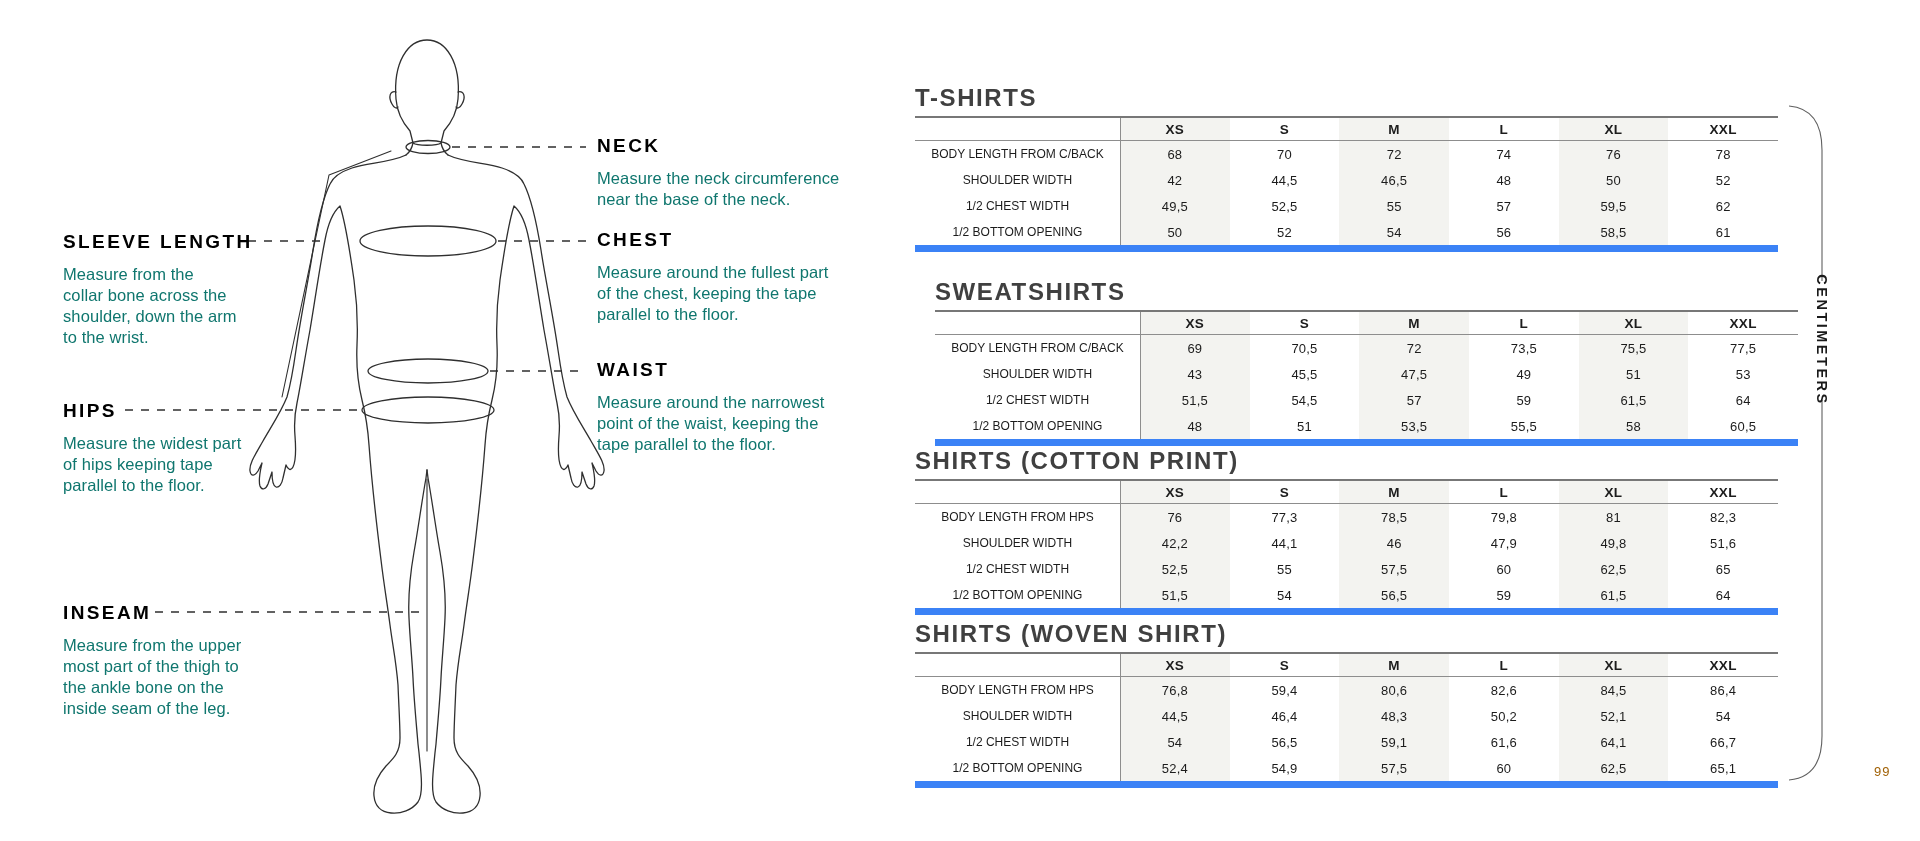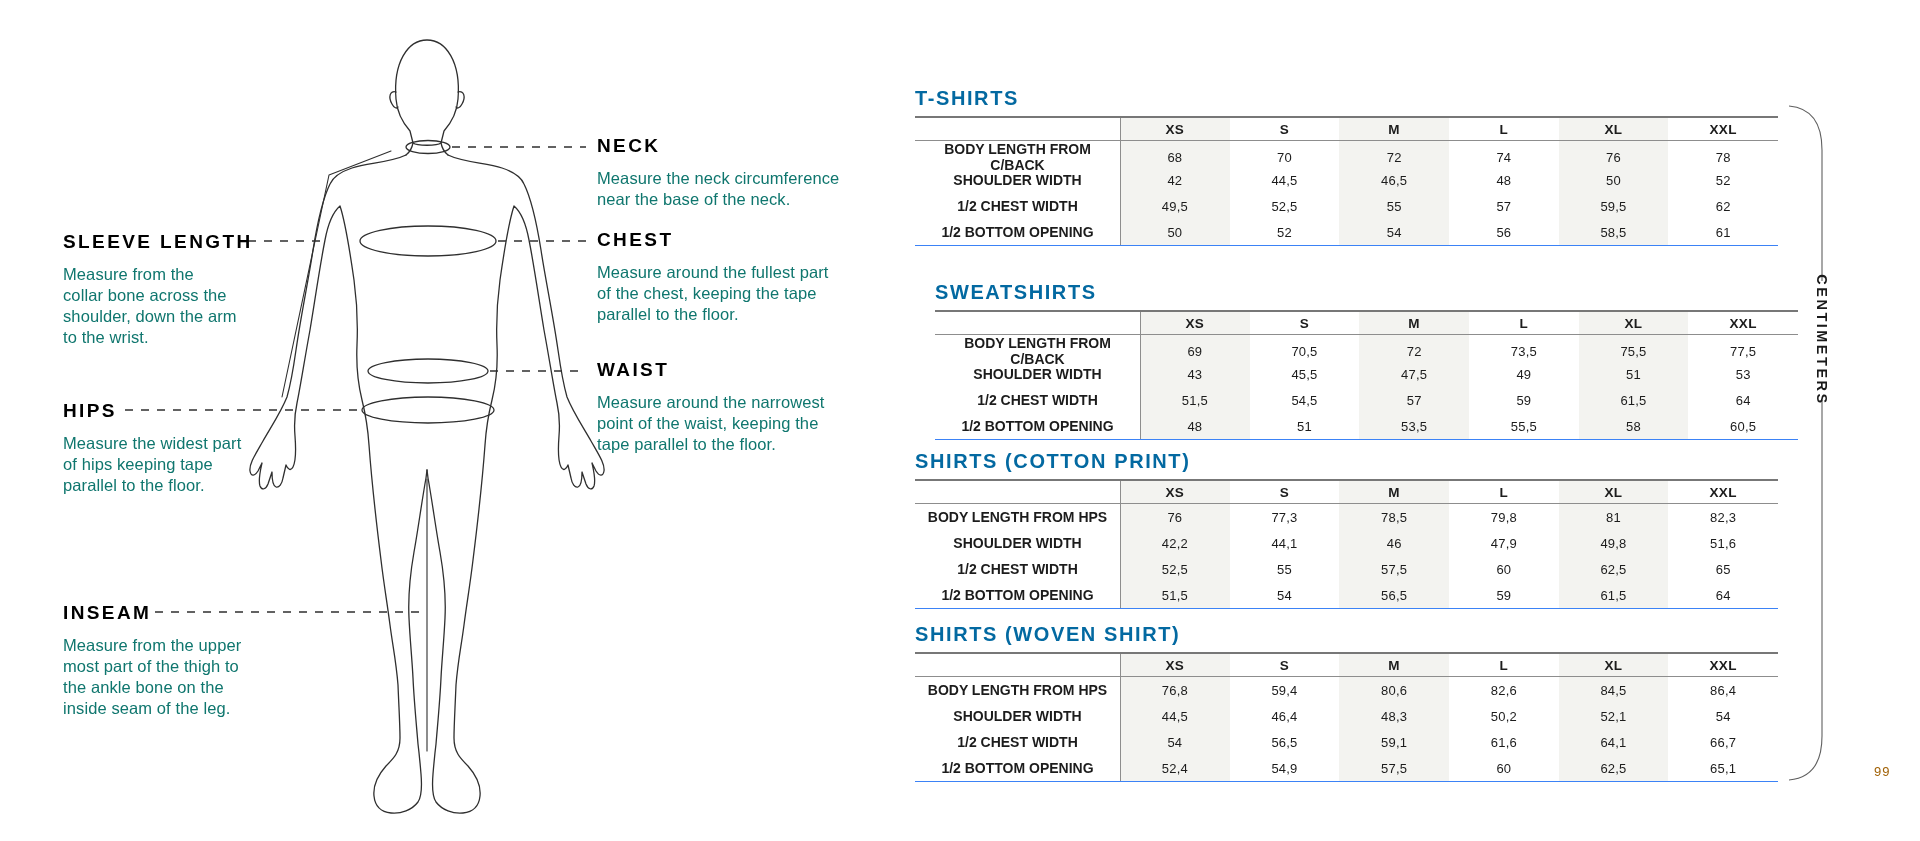--- a/index.html
+++ b/index.html
@@ -8,31 +8,31 @@
 
   .fig-svg{position:absolute;left:0;top:0}
 
   .mlabel{position:absolute}
   .mtitle{font-size:19px;font-weight:700;letter-spacing:2.4px;color:#000000;
           white-space:nowrap;line-height:1}
   .mdesc{margin-top:13px;font-size:16.5px;line-height:21px;color:#0f766e;
          letter-spacing:.1px;white-space:pre-line}
 
   .table-section{position:absolute;left:915px;width:863px}
-  .t-title{font-size:20px;font-weight:700;letter-spacing:1.6px;color:#0369a1;line-height:20px;white-space:nowrap}
+  .t-title{font-size:24px;font-weight:700;letter-spacing:1.6px;color:#404040;line-height:20px;white-space:nowrap}
   .size-table{position:relative;margin-top:8px;border-top:2px solid #777;
-              border-bottom:1px solid #3b82f6;background:#fff}
+              border-bottom:7px solid #3b82f6;background:#fff}
   .stripe{position:absolute;top:0;bottom:0;background:#f3f3f0}
   .vline{position:absolute;top:0;bottom:0;left:205px;width:1px;background:#8d8d8d}
   .trow{position:relative;display:grid;grid-template-columns:205px repeat(6,1fr);
         align-items:center;height:26px}
   .trow.head{height:22px;border-bottom:1px solid #8d8d8d}
   .cell{text-align:center;font-size:13px;color:#1c1c1c;letter-spacing:.2px}
   .size-name{font-weight:700;font-size:13.5px;letter-spacing:.4px}
-  .row-label{font-weight:700;font-size:14px;letter-spacing:0;}
+  .row-label{font-weight:400;font-size:12px;letter-spacing:0;}
 
   .unit-label{position:absolute;left:1822px;top:340px;
               transform:translate(-50%,-50%) rotate(90deg);
               font-size:14.5px;font-weight:600;letter-spacing:2.5px;color:#1a1a1a;white-space:nowrap}
   .pagenum{position:absolute;left:1874px;top:764px;font-size:13px;color:#a16207;letter-spacing:1px}
 </style>
 </head>
 <body>
 
 <div class="page">

